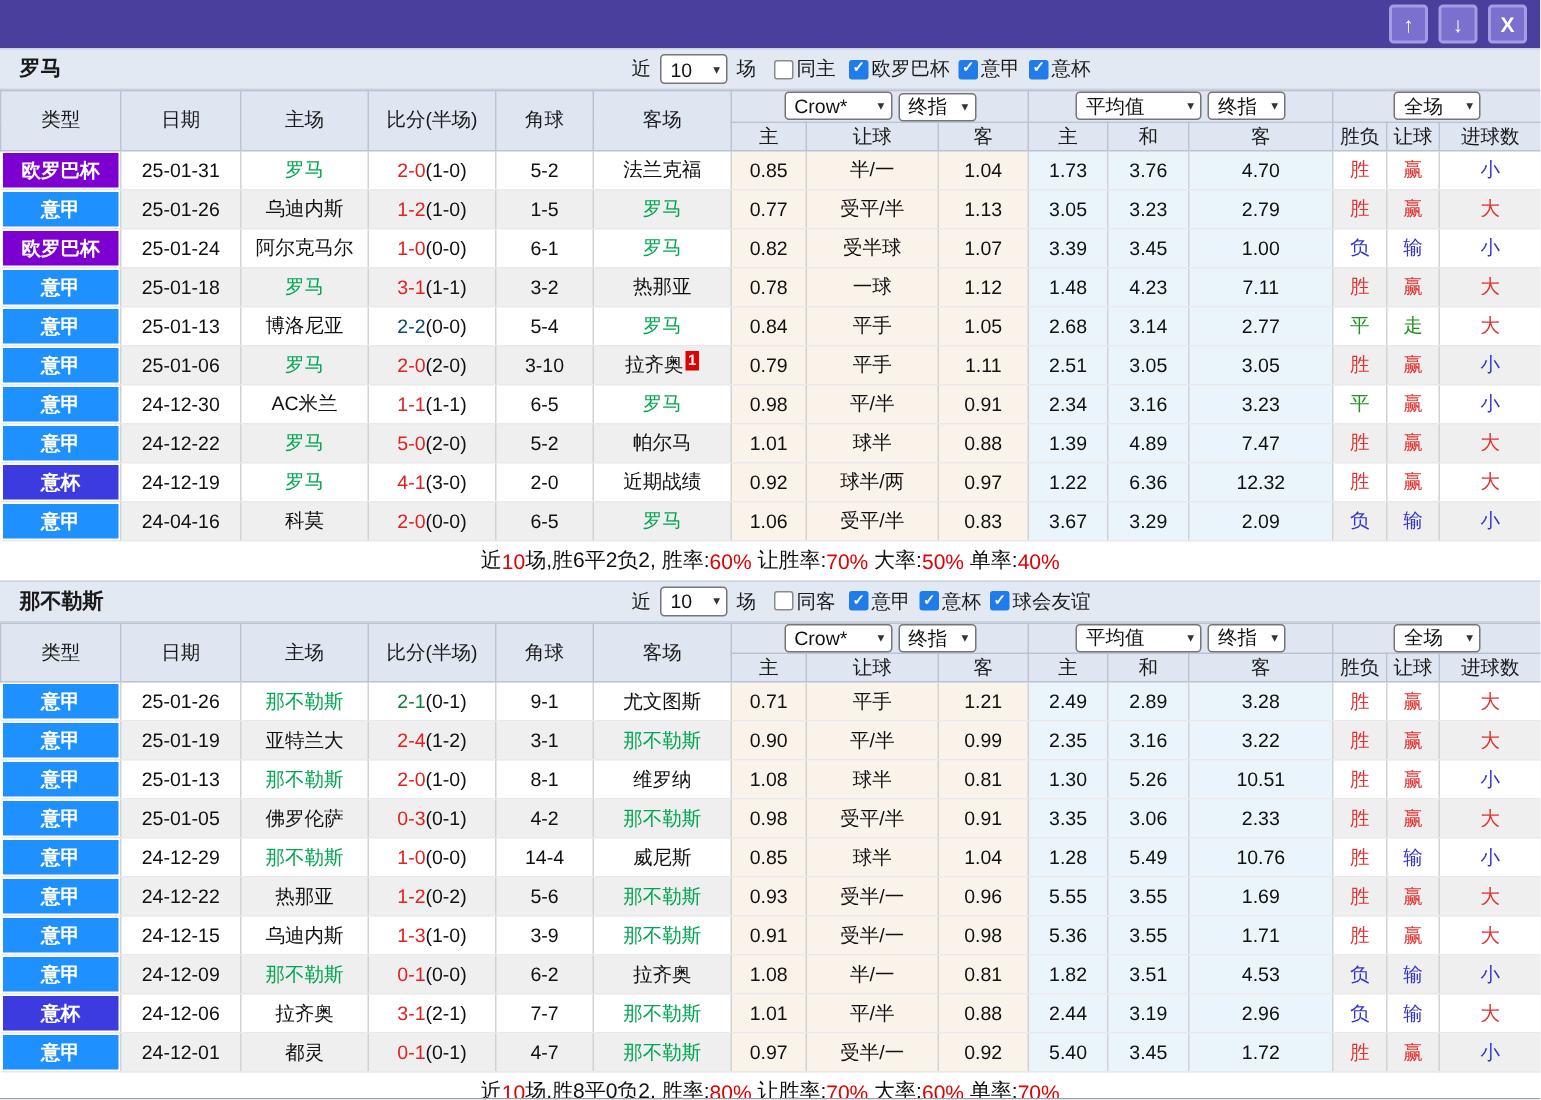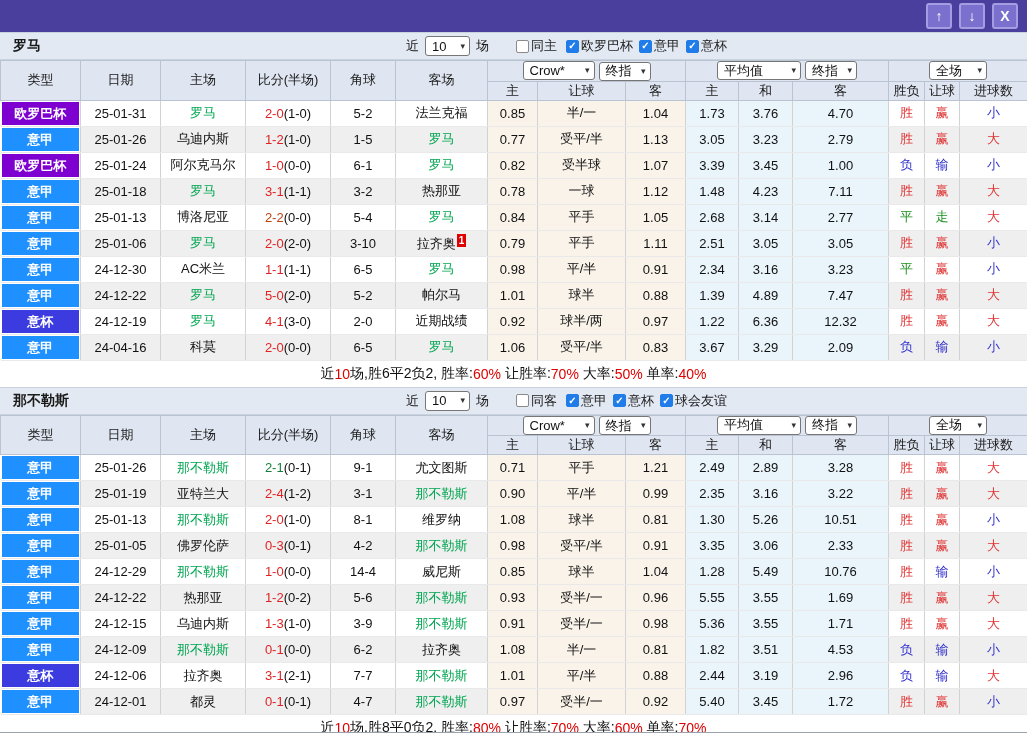--- a/index.html
+++ b/index.html
@@ -18,21 +18,21 @@
   .tb-btn { width:26px; height:26px; background:#7b70cd; border:2px solid #a59ce4; border-radius:3px; color:#fff; font-weight:bold; font-size:14px; line-height:1; display:flex; align-items:center; justify-content:center; cursor:pointer; padding:0; font-family:"Liberation Sans",sans-serif; }
 
   
   .section-header { height:28px; background:#e2e9f3; border-top:1px solid #c9d3df; border-bottom:1px solid #c9d3df; display:flex; align-items:center; padding-left:13px; font-size:13px; color:#1a1a1a; }
   .team-name { font-weight:bold; font-size:14px; }
   .filter { margin-left:auto; margin-right:300px; display:flex; align-items:center; gap:3px; }
   .select { display:inline-flex; align-items:center; justify-content:space-between; gap:5px; background:#fff; border:1px solid #767676; border-radius:3px; height:20px; padding:0 4px 0 6px; font-size:13px; color:#111; cursor:pointer; }
   .arr { font-size:9px; color:#333; line-height:1; }
   .count-select { min-width:45px; margin:0 3px; }
   .chk-label { display:inline-flex; align-items:center; gap:2px; cursor:pointer; margin-left:6px; }
-  .chk-label.same { margin-left:24px; }
+  .chk-label.same { margin-left:9px; }
   .checkbox { width:13px; height:13px; border:1px solid #8a8a8a; border-radius:2px; background:#fff; display:inline-flex; align-items:center; justify-content:center; font-size:10px; line-height:1; color:transparent; }
   .checkbox.checked { background:#1f7ce8; border-color:#1f7ce8; color:#fff; font-weight:bold; }
 
   
   table { border-collapse:collapse; table-layout:fixed; width:1027px; }
   thead th { background:#dfe6f1; border:1px solid #b9c3d1; font-weight:normal; font-size:13px; color:#1a1a1a; padding:0; }
   tr.group-row th { height:20px; }
   tr.sub-row th { height:16px; }
   thead .select { height:19px; margin:0 2px; }
   .sel-crow { min-width:72px; } .sel-final { min-width:52px; } .sel-avg { min-width:84px;gap:28px; } .sel-full { min-width:58px; }
@@ -239,21 +239,21 @@
             <td style="color: rgb(224, 51, 51);">胜</td>
             <td style="color: rgb(224, 51, 51);">赢</td>
             <td style="color: rgb(224, 51, 51);">大</td>
           </tr>
           <tr class="odd">
             <td class="c-type">
               <div class="badge" style="background: rgb(30, 144, 255);">意甲</div>
             </td>
             <td>25-01-13</td>
             <td><span>博洛尼亚</span></td>
-            <td><span style="color: #c2410c; text-align: center;">2-2</span><span class="score-half">(0-0)</span></td>
+            <td><span style="color: #0c4a6e; text-align: center;">2-2</span><span class="score-half">(0-0)</span></td>
             <td>5-4</td>
             <td><span style="color: rgb(0, 166, 81);">罗马</span></td>
             <td class="c-odd">0.84</td>
             <td class="c-odd">平手</td>
             <td class="c-odd">1.05</td>
             <td class="c-avg">2.68</td>
             <td class="c-avg">3.14</td>
             <td class="c-avg">2.77</td>
             <td style="color: rgb(29, 143, 29);">平</td>
             <td style="color: rgb(29, 143, 29);">走</td>

